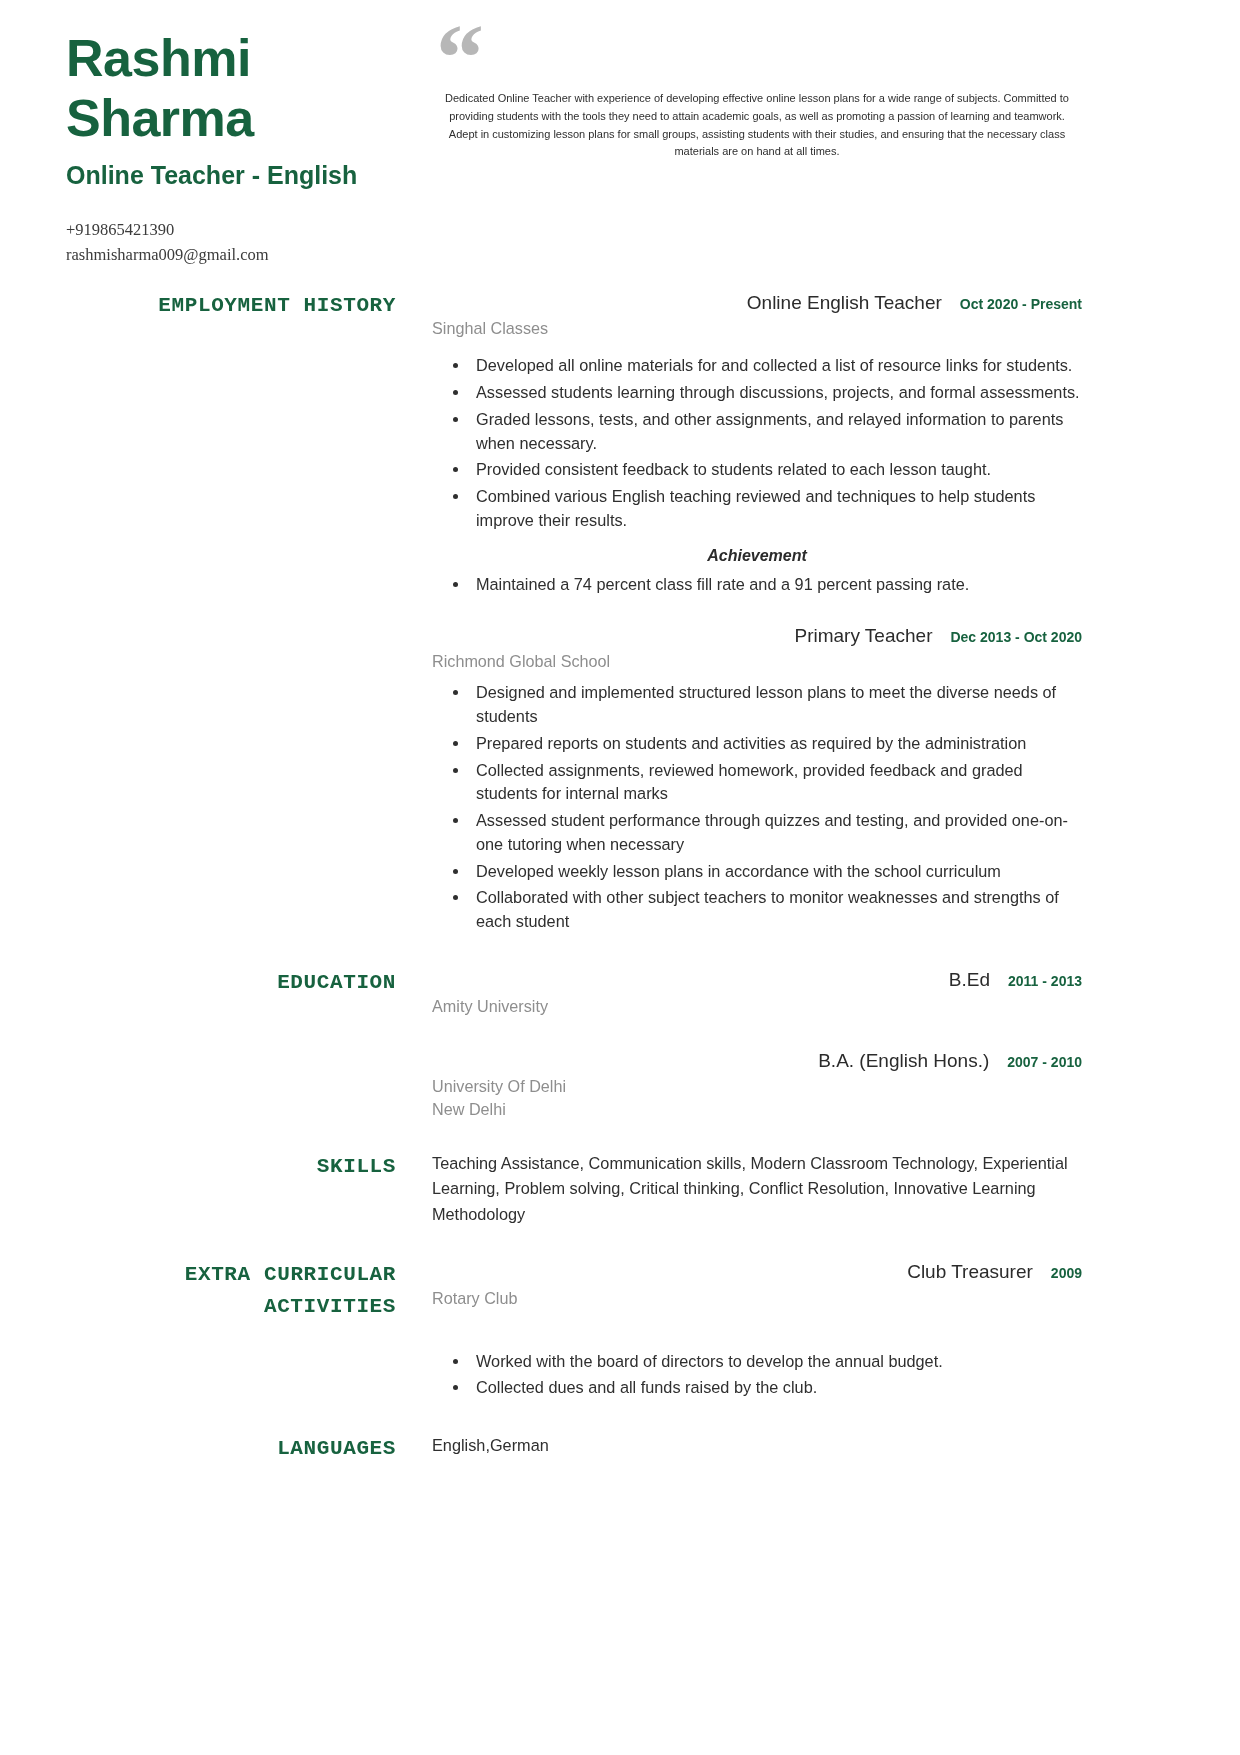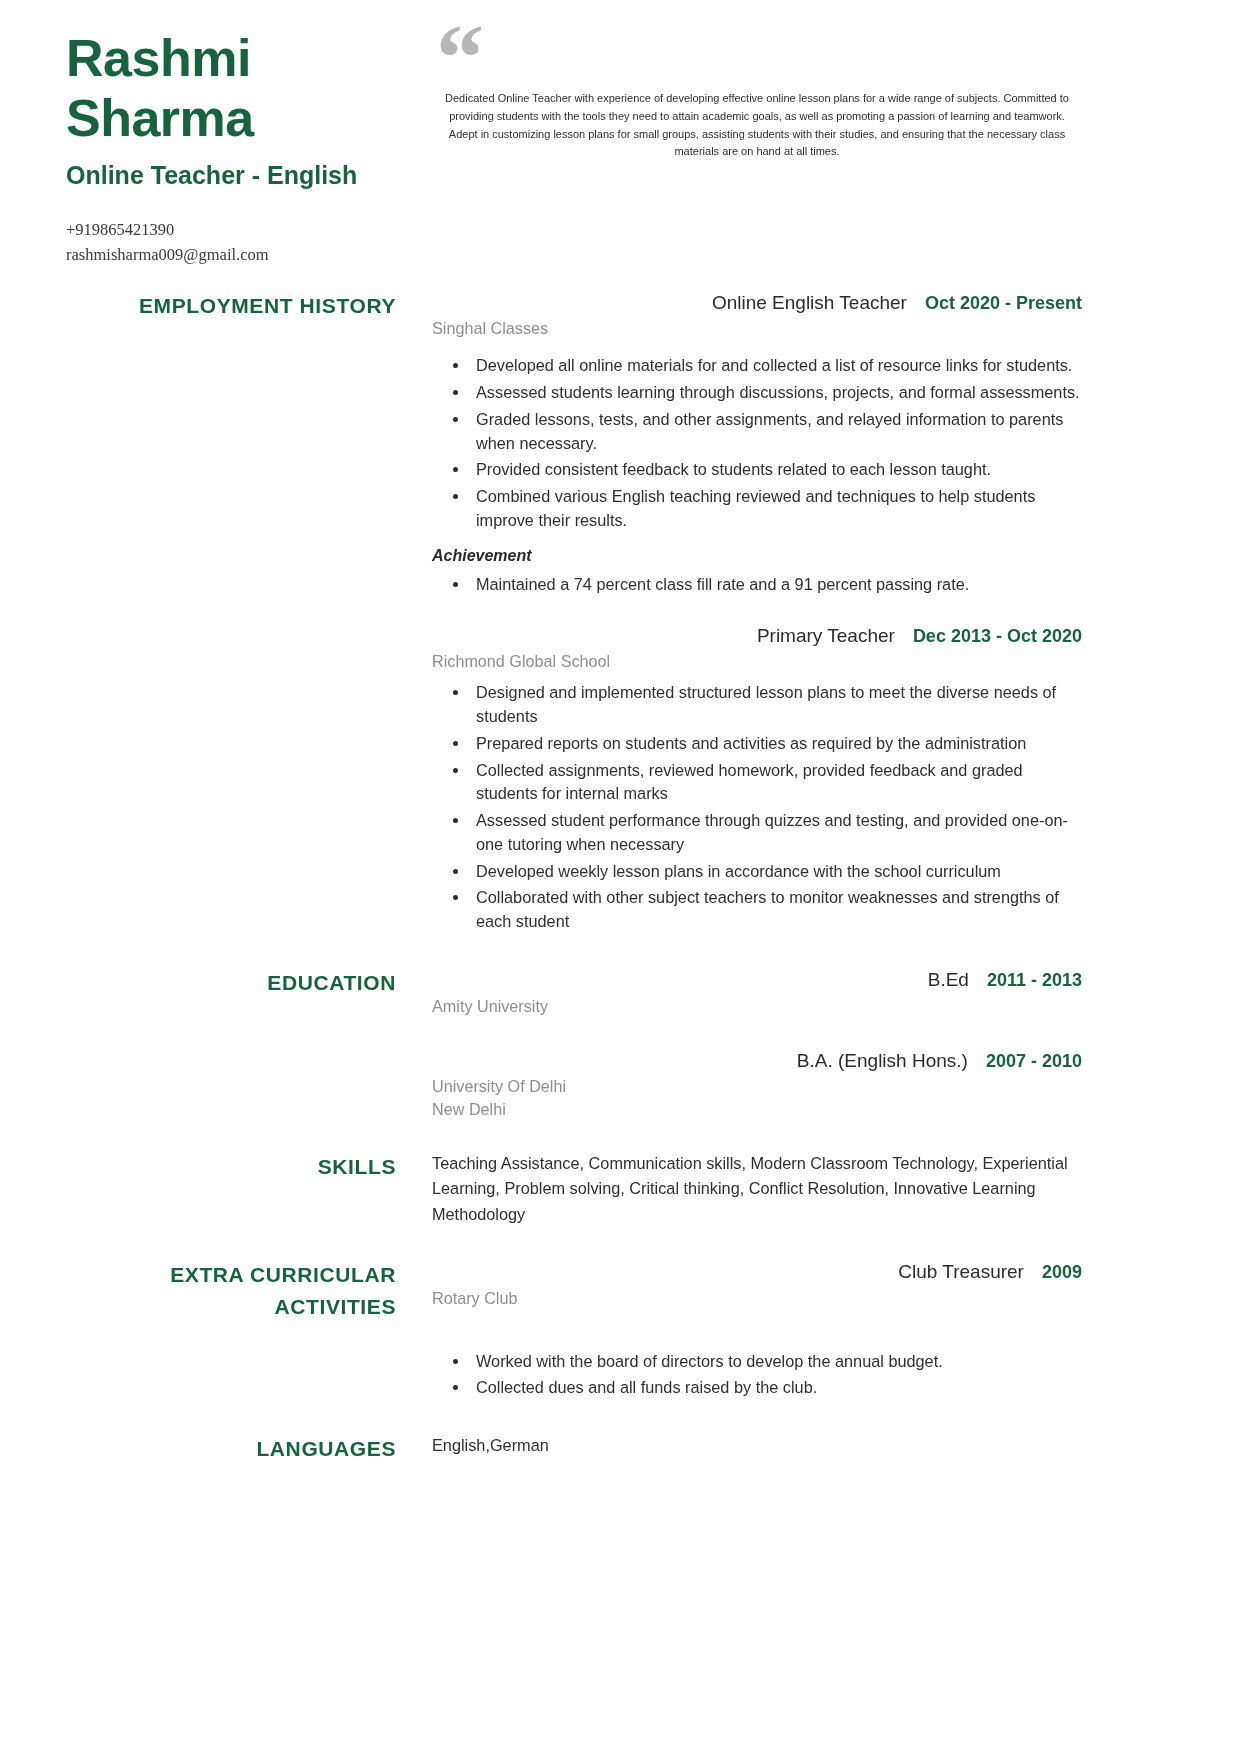--- a/index.html
+++ b/index.html
@@ -93,20 +93,21 @@
     text-align: right;
   }
   .sec-label h2 {
     margin: 0;
     font-size: 21px;
     line-height: 1.52;
     letter-spacing: 0.6px;
     font-weight: bold;
     color: #17623f;
     text-transform: uppercase;
+    font-family: Liberation Mono, monospace;
   }
   .sec-content {
     flex: 1;
     box-sizing: border-box;
     padding-left: 6px;
   }
 
   .entry { margin-bottom: 26px; }
   .entry:last-child { margin-bottom: 0; }
   .entry-head {
@@ -114,21 +115,21 @@
     align-items: baseline;
     justify-content: flex-end;
   }
   .entry-title {
     font-size: 19px;
     color: #2b2b2b;
     font-weight: normal;
     line-height: 1.4;
   }
   .entry-date {
-    font-size: 18px;
+    font-size: 14px;
     font-weight: bold;
     color: #17623f;
     white-space: nowrap;
     padding-left: 18px;
   }
   .entry-sub {
     font-size: 16.2px;
     color: #8e8e8e;
     line-height: 1.42;
     margin-top: 1px;
@@ -149,20 +150,21 @@
     margin-bottom: 3px;
     padding-left: 6px;
   }
   ul.bullets.tight { margin-top: 8px; }
   .achievement {
     font-size: 16px;
     font-weight: bold;
     font-style: italic;
     color: #2b2b2b;
     margin-top: 14px;
+    text-align: center;
   }
   .plain-text {
     font-size: 16.3px;
     line-height: 1.55;
     color: #2f2f2f;
   }
 </style>
 </head>
 <body>
 

